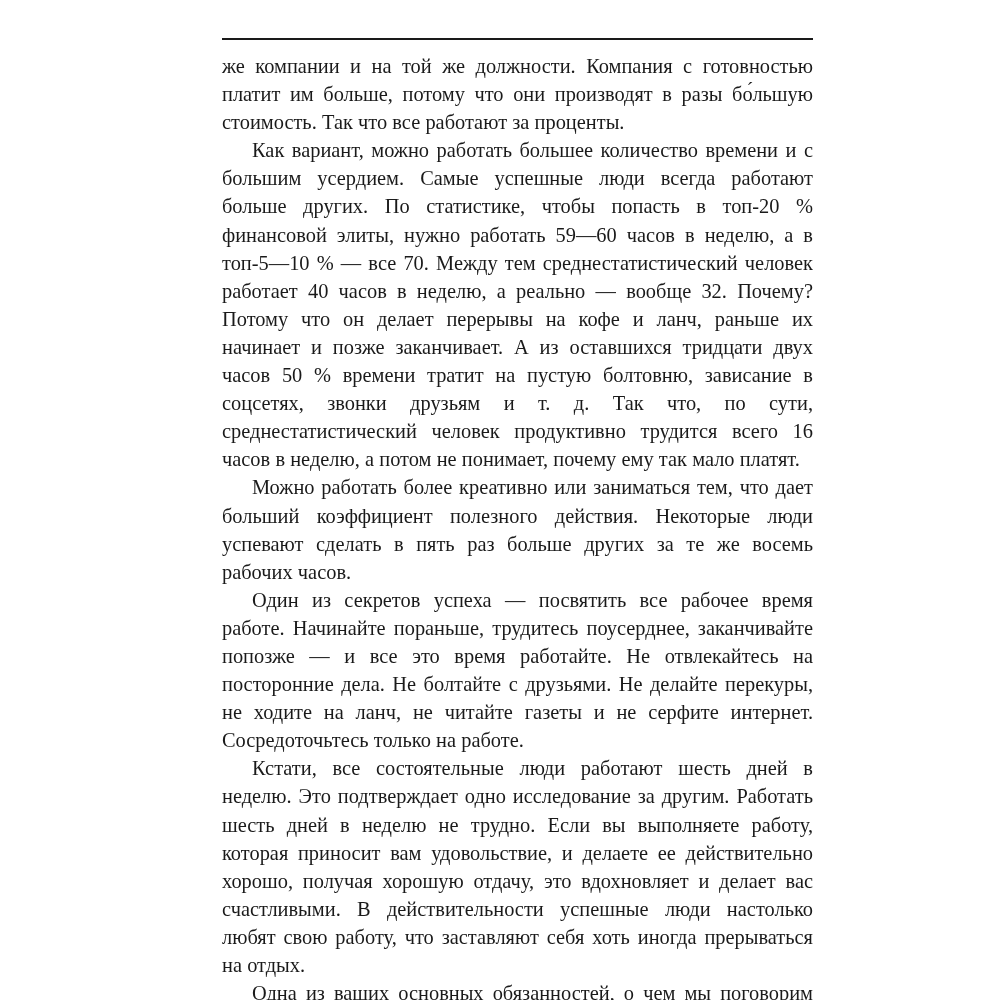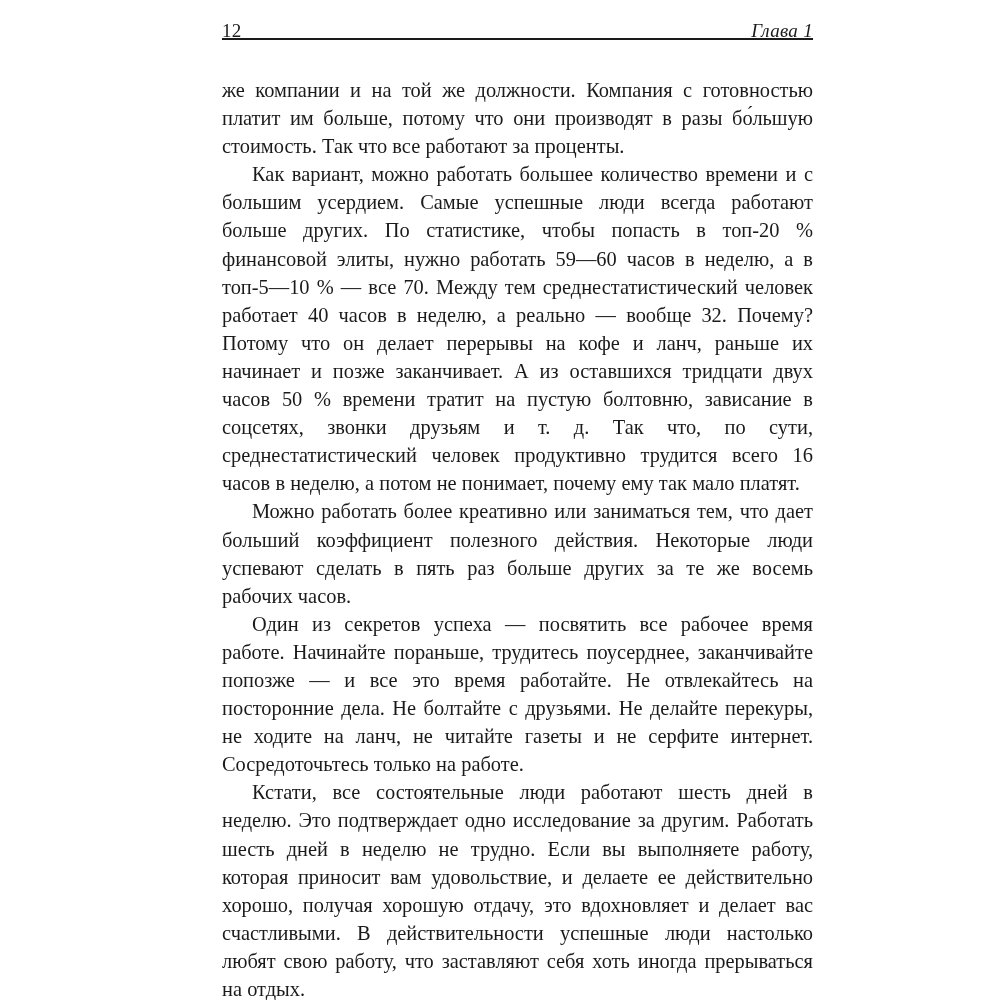--- a/index.html
+++ b/index.html
@@ -74,35 +74,30 @@
     text-indent: 30px;
     hyphens: manual;
     -webkit-hyphens: manual;
     word-spacing: 0.1px;
     color: #1a1a1a;
   }
 
   
   .para.continued {
     text-indent: 0;
-    margin-top: 24px;
   }
 
   
   .para { text-align-last: auto; }
 </style>
 </head>
 <body>
 
 <div class="page">
 
-  <div class="running-head">
-    <span class="folio">12</span>
-    <span class="chapter-label">Глава 1</span>
-  </div>
 
   <div class="head-rule"></div>
 
   <div class="textblock">
     <p class="para continued">же компании и на той же должности. Компания с готовностью платит им больше, потому что они производят в разы бо́льшую стоимость. Так что все работают за проценты.</p>
     <p class="para">Как вариант, можно работать большее количество времени и с большим усердием. Самые успешные люди всегда работают больше других. По статистике, чтобы попасть в топ-20 %  финансовой элиты, нужно работать 59—60 часов в неделю, а в топ-5—10 % — все 70. Между тем среднестатистический человек работает 40 часов в неделю, а реально — вообще 32. Почему? Потому что он делает перерывы на кофе и ланч, раньше их начинает и позже заканчивает. А из оставшихся тридцати двух часов 50 % времени тратит на пустую болтовню, зависание в соцсетях, звонки друзьям и т. д. Так что, по сути, среднестатистический человек продуктивно трудится всего 16 часов в неделю, а потом не понимает, почему ему так мало платят.</p>
     <p class="para">Можно работать более креативно или заниматься тем, что дает больший коэффициент полезного действия. Некоторые люди успевают сделать в пять раз больше других за те же восемь рабочих часов.</p>
     <p class="para">Один из секретов успеха — посвятить все рабочее время работе. Начинайте пораньше, трудитесь поусерднее, заканчивайте попозже — и все это время работайте. Не отвлекайтесь на посторонние дела. Не болтайте с друзьями. Не делайте перекуры, не ходите на ланч, не читайте газеты и не серфите интернет. Сосредоточьтесь только на работе.</p>
     <p class="para">Кстати, все состоятельные люди работают шесть дней в неделю. Это подтверждает одно исследование за другим. Работать шесть дней в неделю не трудно. Если вы выполняете работу, которая приносит вам удовольствие, и делаете ее действительно хорошо, получая хорошую отдачу, это вдохновляет и делает вас счастливыми. В действительности успешные люди настолько любят свою работу, что заставляют себя хоть иногда прерываться на отдых.</p>
     <p class="para">Одна из ваших основных обязанностей, о чем мы поговорим позже, — найти себе работу, которая будет приносить вам</p>

